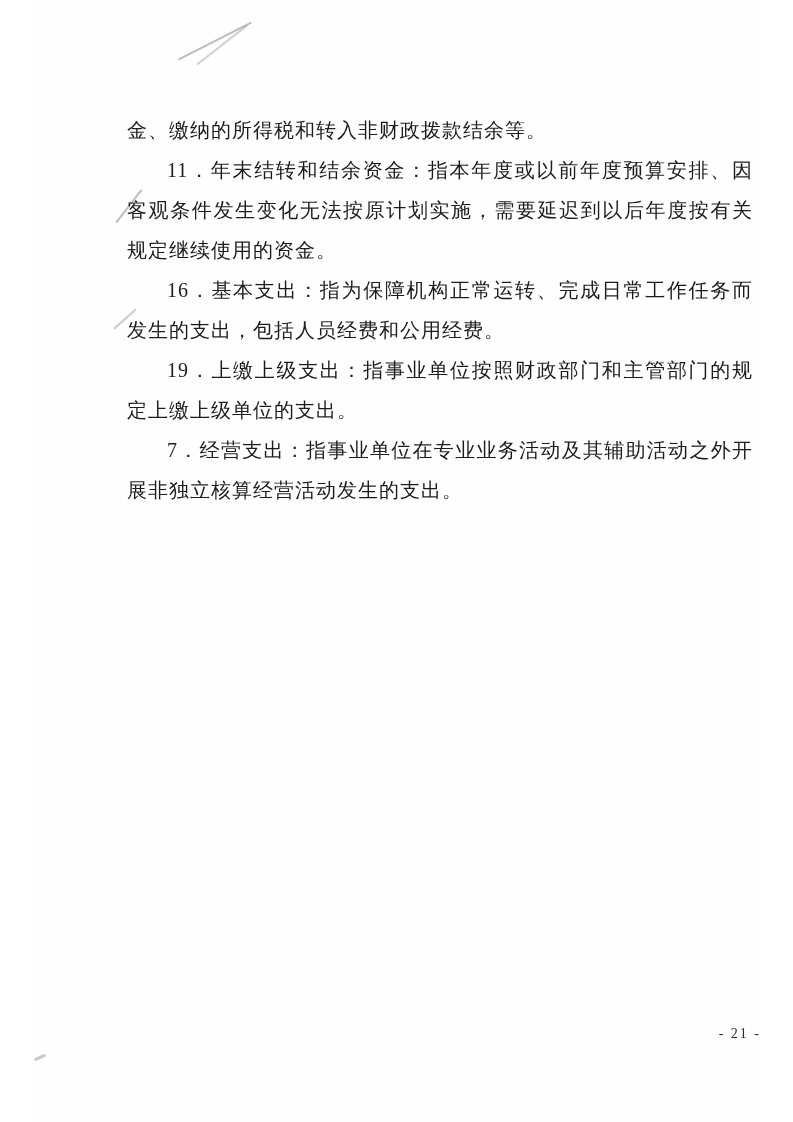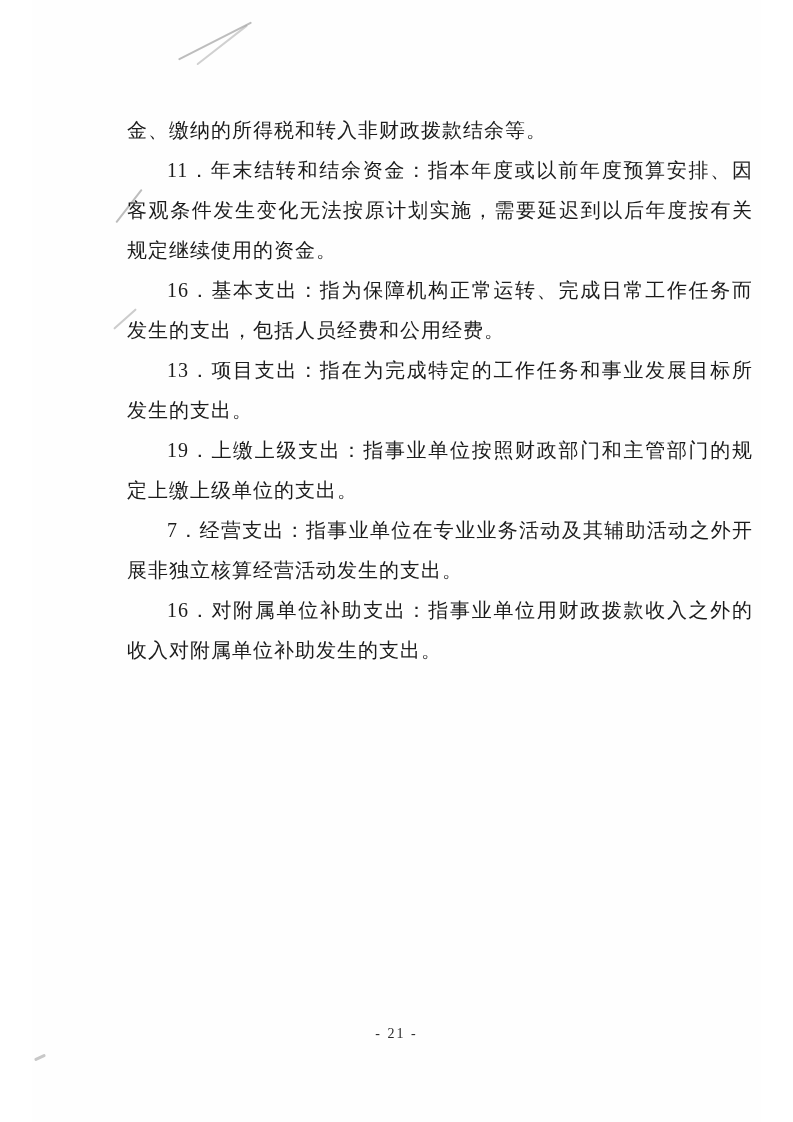--- a/index.html
+++ b/index.html
@@ -33,21 +33,21 @@
   }
   .content p.indent {
     text-indent: 2em;
     font-family: Liberation Serif, serif;
   }
   .page-number {
     position: absolute;
     top: 1026px;
     left: 0;
     width: 100%;
-    text-align: center;
+    text-align: right;
     font-size: 14px;
     letter-spacing: 2px;
     color: #2a2a2a;
   }
   
   .artifact {
     position: absolute;
     background: #9a9a9a;
     opacity: 0.65;
     border-radius: 2px;
@@ -89,21 +89,19 @@
   <span class="artifact artifact-top-1"></span>
   <span class="artifact artifact-top-2"></span>
   <span class="artifact artifact-left-1"></span>
   <span class="artifact artifact-left-2"></span>
   <span class="artifact artifact-bottom"></span>
 
   <div class="content">
     <p>金、缴纳的所得税和转入非财政拨款结余等。</p>
     <p class="indent">11．年末结转和结余资金：指本年度或以前年度预算安排、因客观条件发生变化无法按原计划实施，需要延迟到以后年度按有关规定继续使用的资金。</p>
     <p class="indent">16．基本支出：指为保障机构正常运转、完成日常工作任务而发生的支出，包括人员经费和公用经费。</p>
-    <p class="indent">13．项目支出：指在为完成特定的工作任务和事业发展目标所发生的支出。</p>
     <p class="indent">19．上缴上级支出：指事业单位按照财政部门和主管部门的规定上缴上级单位的支出。</p>
     <p class="indent">7．经营支出：指事业单位在专业业务活动及其辅助活动之外开展非独立核算经营活动发生的支出。</p>
-    <p class="indent">16．对附属单位补助支出：指事业单位用财政拨款收入之外的收入对附属单位补助发生的支出。</p>
   </div>
 
   <div class="page-number">- 21 -</div>
 
 </div>
 
 </body></html>

